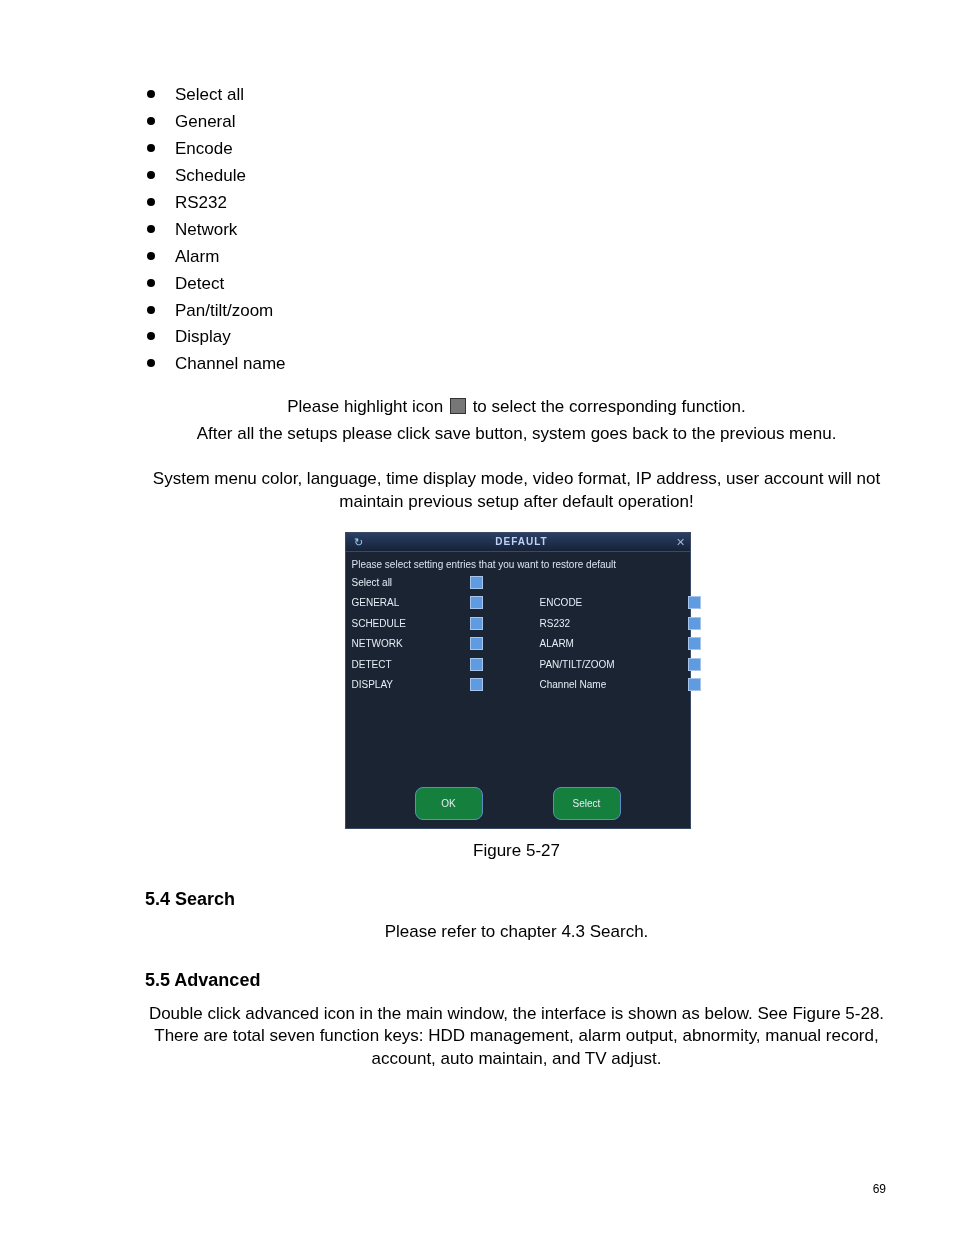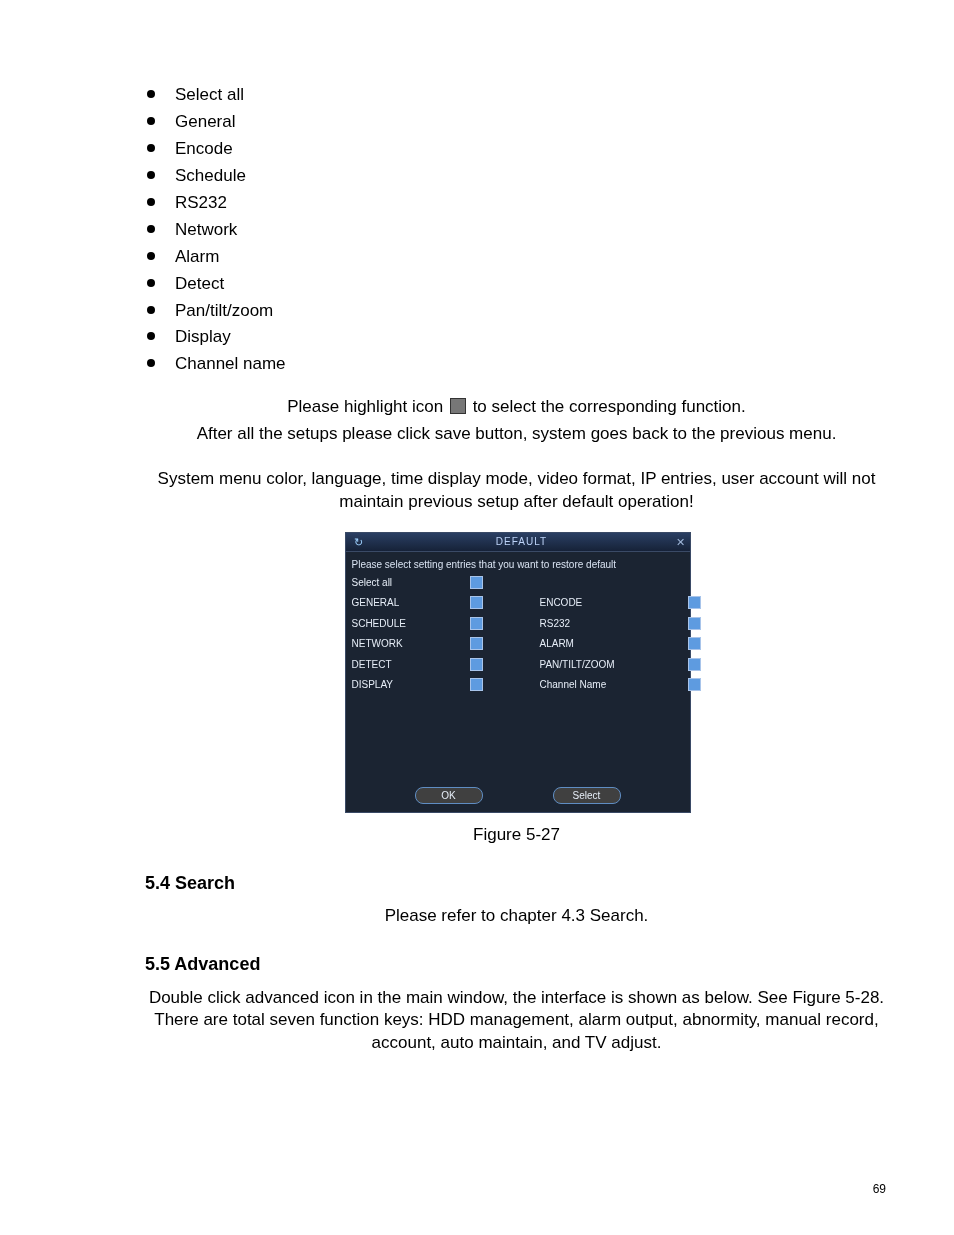--- a/index.html
+++ b/index.html
@@ -80,20 +80,21 @@
     align-items: center;
     color: #9fd2ff;
     font-size: 11px;
   }
   .titlebar .title {
     flex: 1;
     text-align: center;
     font-size: 10px;
     letter-spacing: 1px;
     color: #bcd2f7;
+    font-weight: bold;
   }
   .titlebar .close {
     width: 18px;
     text-align: center;
     color: #9fb6d8;
     font-size: 11px;
   }
   .prompt {
     padding: 6px 6px 4px 6px;
     color: #d9e3f2;
@@ -117,22 +118,22 @@
   }
   .empty { height: 80px; }
   .btnrow {
     display: flex;
     justify-content: center;
     gap: 70px;
     padding: 6px 0 8px 0;
   }
   .dlg-btn {
     min-width: 46px;
-    padding: 1px 10px;
-    background: #404040;
+    padding: 9px 10px;
+    background: #15803d;
     border: 1px solid #5f8dc3;
     border-radius: 8px;
     color: #e6edf7;
     font-size: 10px;
     text-align: center;
   }
   .caption {
     text-align: center;
     margin-top: 11px;
     font-size: 17px;
@@ -165,21 +166,21 @@
 
   <p>
     <span>Please highlight icon </span>
     <span class="inline-icon"></span>
     <span> to select the corresponding function.</span>
   </p>
   <p>After all the setups please click save button, system goes back to the previous menu.</p>
 
   <div class="gap"></div>
 
-  <p>System menu color, language, time display mode, video format, IP entries, user account will not maintain previous setup after default operation!</p>
+  <p>System menu color, language, time display mode, video format, IP address, user account will not maintain previous setup after default operation!</p>
 
   <div class="dialog-wrap">
     <div class="dialog">
       <div class="titlebar">
         <div class="sys-icon">↻</div>
         <div class="title">DEFAULT</div>
         <div class="close">✕</div>
       </div>
       <div class="prompt">Please select setting entries that you want to restore default</div>
 

